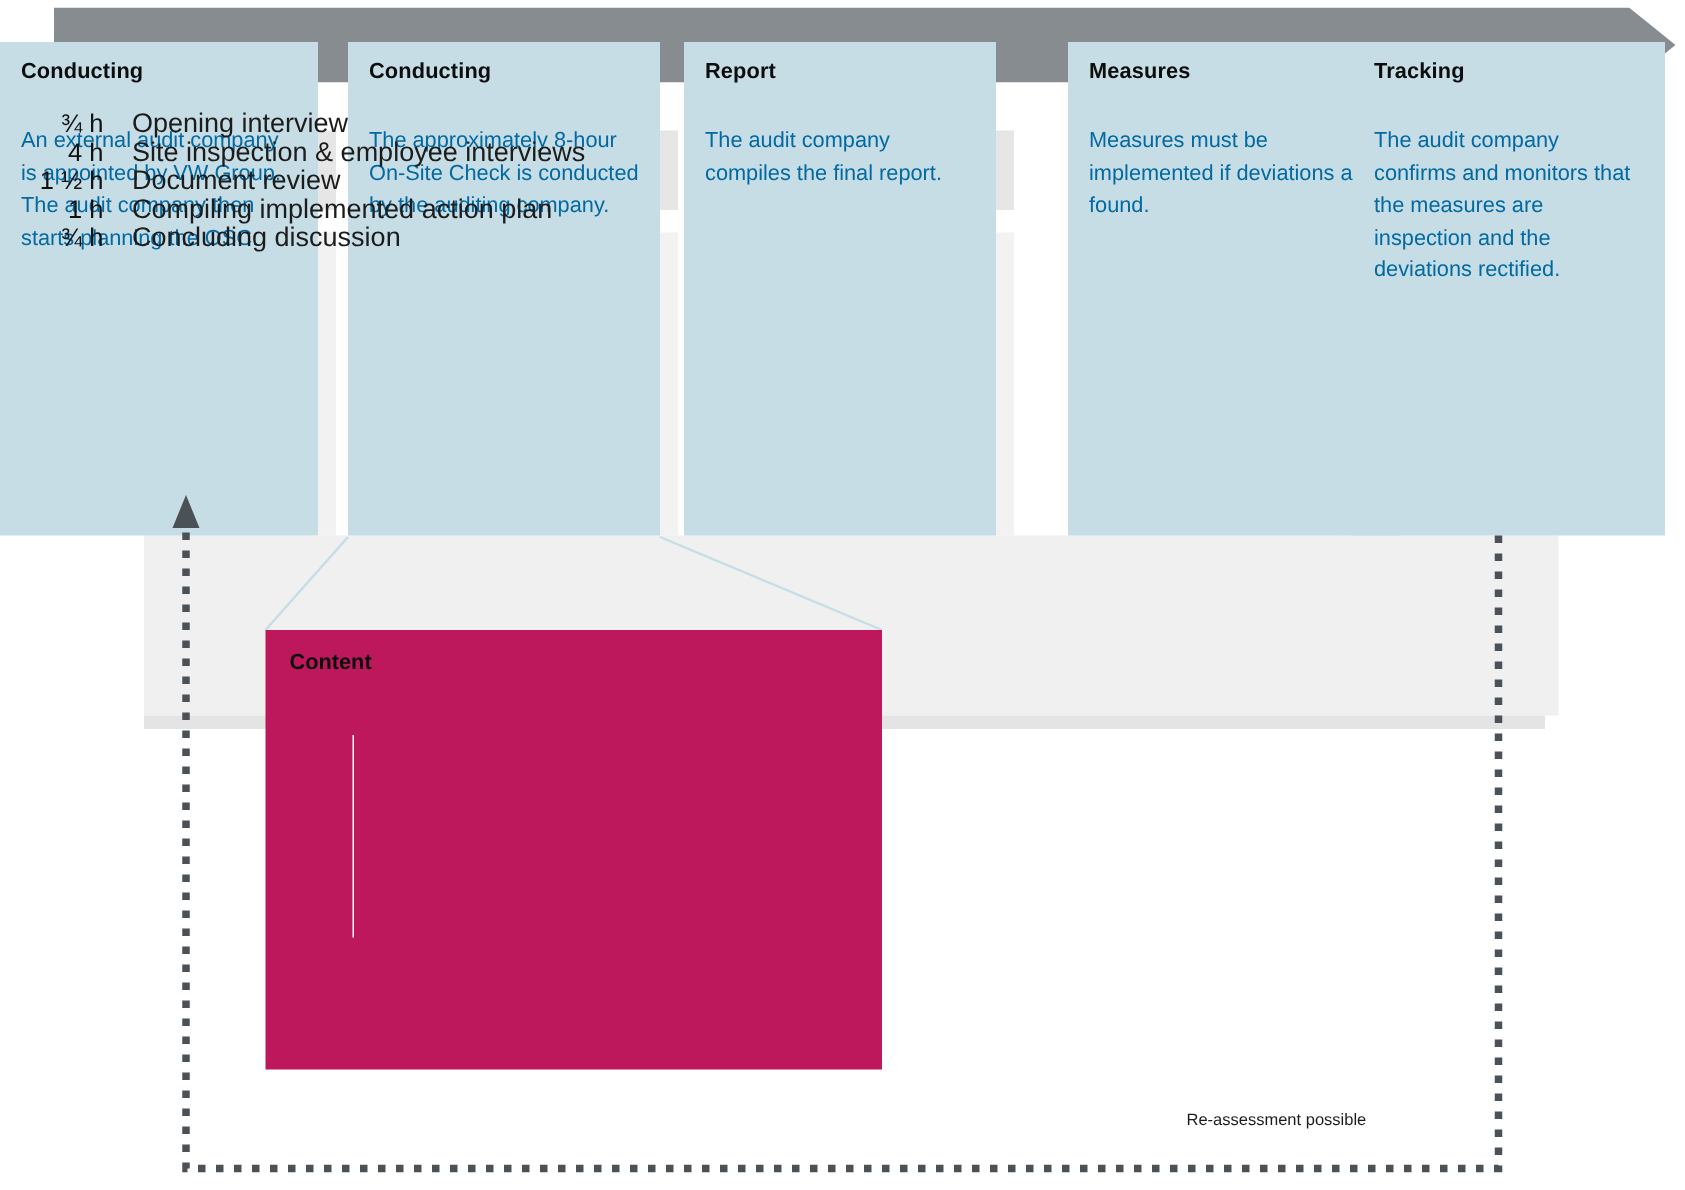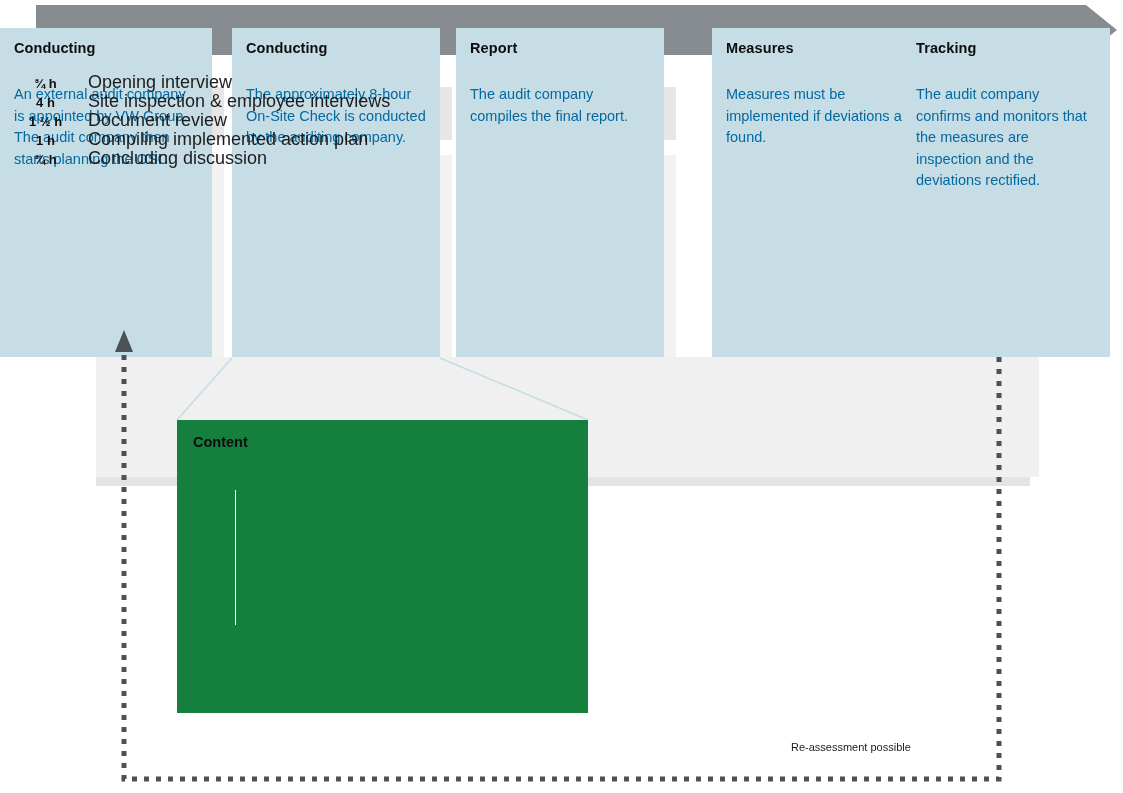--- a/index.html
+++ b/index.html
@@ -101,21 +101,21 @@
     pointer-events: none;
   }
 
   
   .content-box {
     position: absolute;
     left: 177px;
     top: 420px;
     width: 411px;
     height: 293px;
-    background: #15803d;
+    background: #be185d;
     box-sizing: border-box;
     padding: 14px 16px 0 16px;
   }
   .content-title {
     font-size: 14.5px;
     font-weight: bold;
     color: #0d0d0d;
     margin: 0;
     line-height: 1.2;
   }
@@ -126,23 +126,23 @@
     display: flex;
     flex-direction: column;
   }
   .content-row {
     display: flex;
     align-items: baseline;
     height: 19px;
   }
   .dur {
     width: 56px;
-    text-align: center;
-    font-size: 13px;
-    font-weight: bold;
+    text-align: right;
+    font-size: 17px;
+    font-weight: normal;
     color: #111;
     padding-right: 9px;
     box-sizing: border-box;
     white-space: nowrap;
   }
   .task {
     font-size: 18px;
     color: #1c1c1c;
     padding-left: 10px;
     white-space: nowrap;

